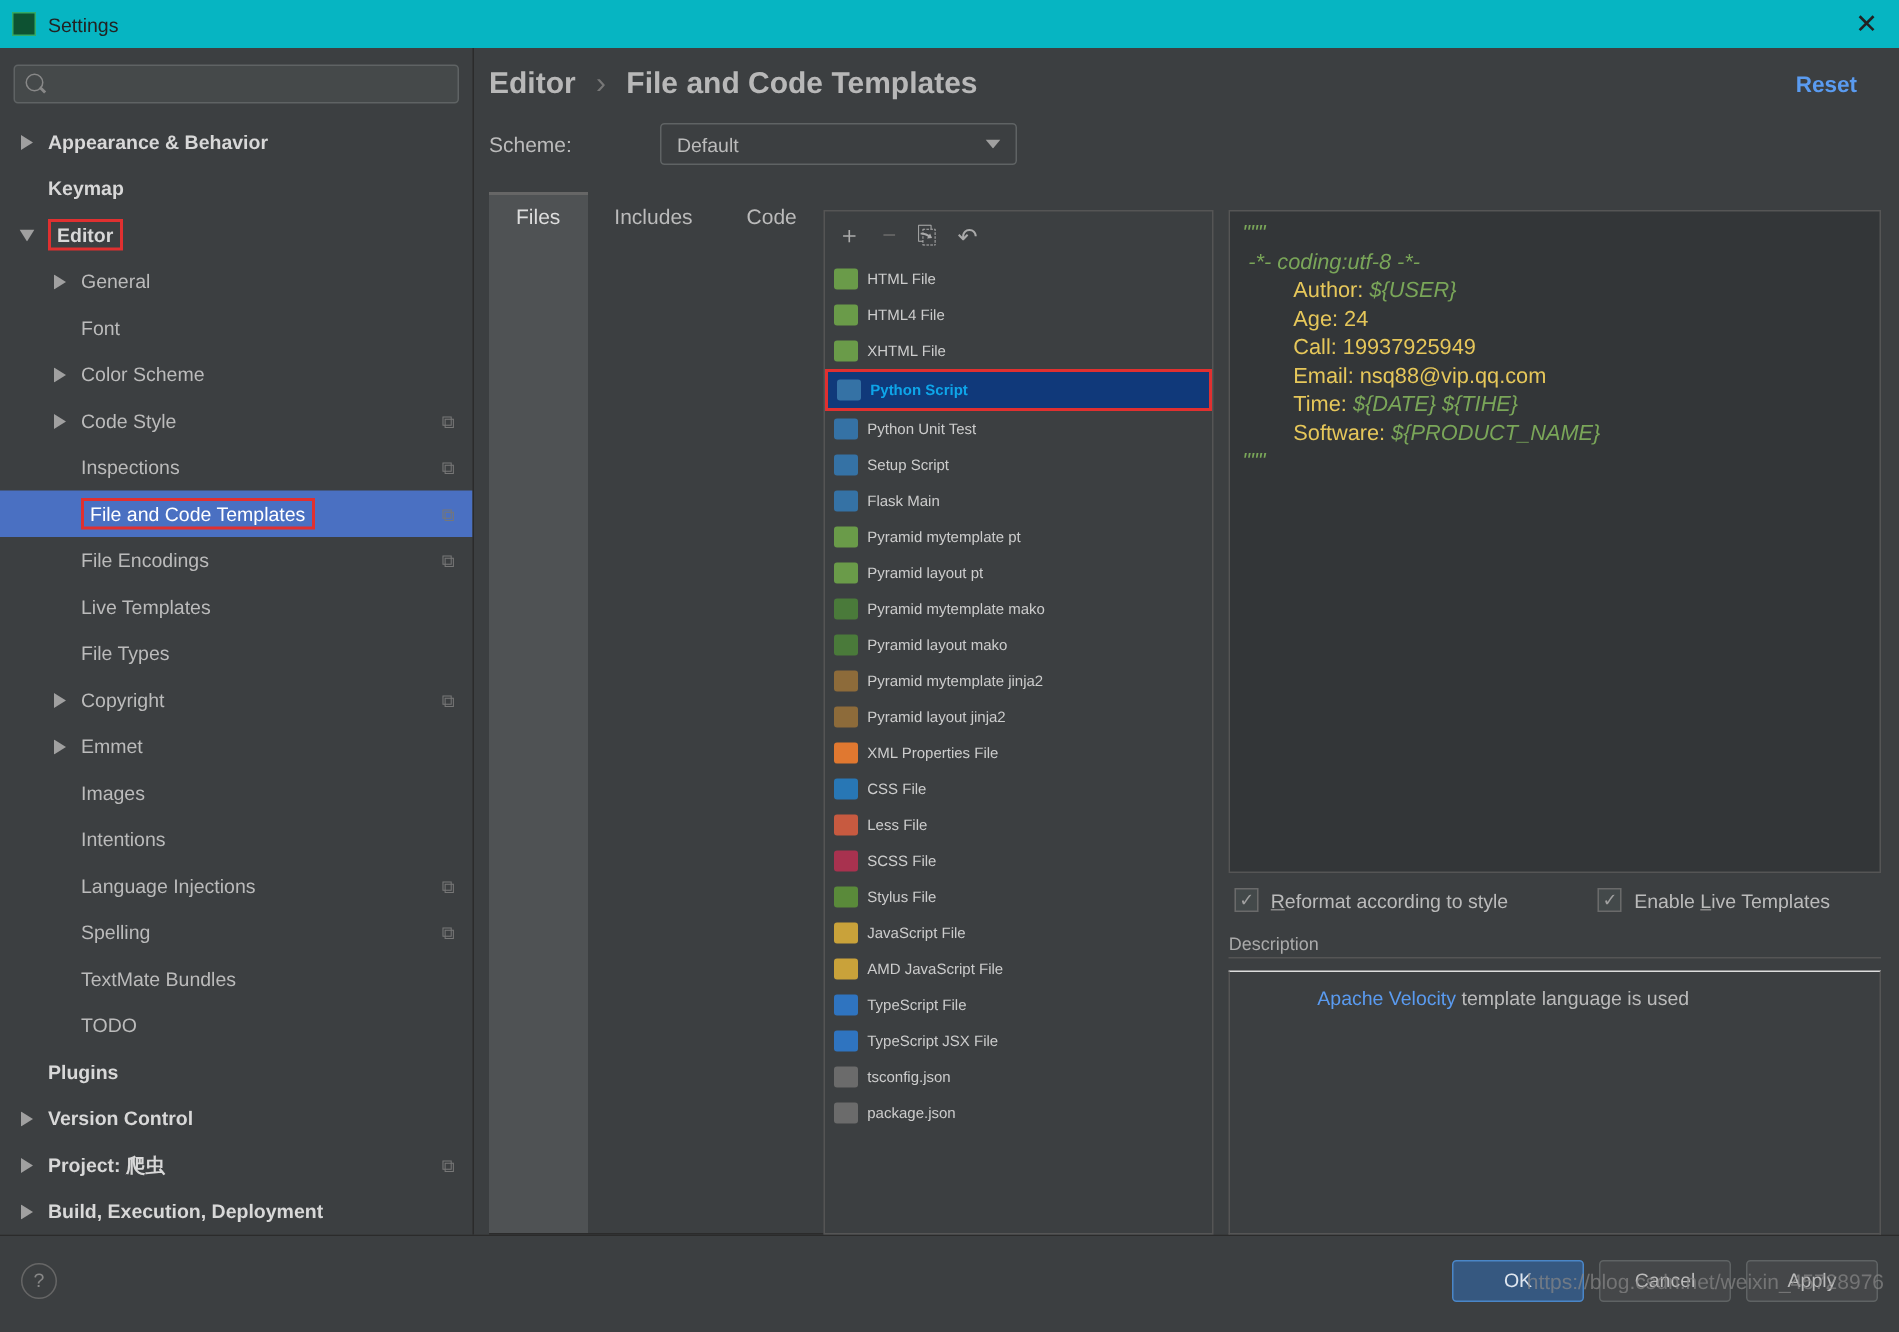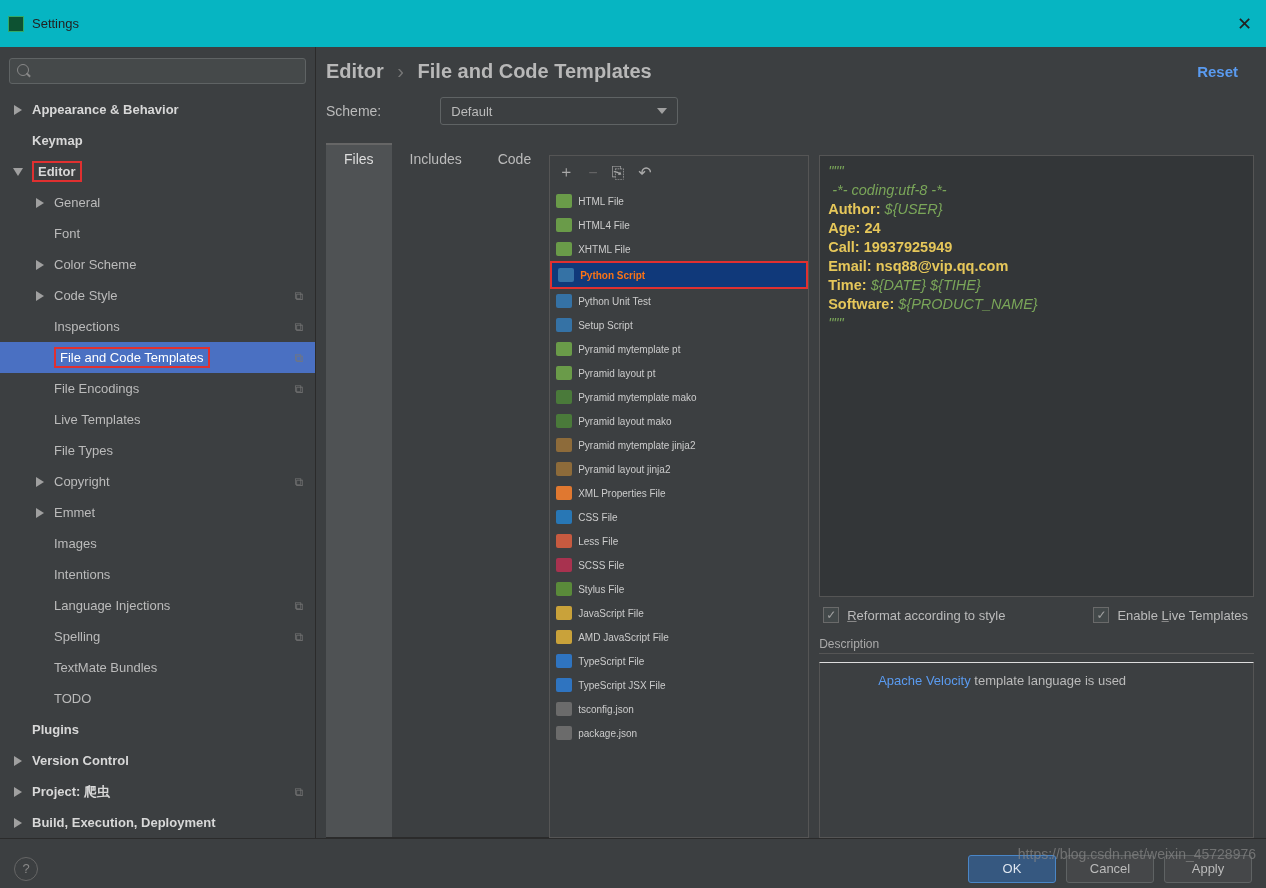--- a/index.html
+++ b/index.html
@@ -1,18 +1,18 @@
 <!DOCTYPE html>
 <html><head>
 <meta charset="utf-8">
 <style>
 * { margin: 0; padding: 0; box-sizing: border-box; font-family: "Segoe UI", Arial, sans-serif; }
 body { background: #3c3f41; color: #bbbbbb; width: 1266px; height: 888px; overflow: hidden; font-size: 13px; }
 
-.titlebar { height: 47px; background: #06b5c2; display: flex; align-items: center; padding: 0 8px; }
+.titlebar { height: 32px; background: #06b5c2; display: flex; align-items: center; padding: 0 8px; }
 .titlebar .app-icon { width: 16px; height: 16px; background: #0d5232; border: 1px solid #3a6; margin-right: 8px; }
 .titlebar .title { color: #222; font-size: 13px; flex: 1; }
 .titlebar .close { color: #222; font-size: 18px; cursor: pointer; padding: 0 6px; }
 
 .body-wrap { display: flex; height: 791px; }
 
 .sidebar { width: 316px; background: #3c3f41; border-right: 1px solid #2b2b2b; display: flex; flex-direction: column; }
 .search-box { margin: 11px 9px 6px 9px; }
 .search-box input { width: 100%; height: 26px; background: #45494a; border: 1px solid #5f6364; border-radius: 3px; padding: 0 6px 0 26px; color: #bbb; font-size: 13px; }
 .search-icon { position: relative; }
@@ -47,31 +47,31 @@
 .tab { padding: 6px 18px; color: #bbb; cursor: pointer; font-size: 14px; border-top:2px solid transparent;}
 .tab.active { background: #4f5254; color: #ddd; border-top: 2px solid #666;}
 
 .split { display: flex; flex: 1; gap: 10px; min-height: 0; margin-top: 12px; }
 
 .template-panel { width: 260px; display: flex; flex-direction: column; border: 1px solid #555; background:#3c3f41; }
 .template-toolbar { display: flex; align-items: center; padding: 6px 8px; gap: 14px; }
 .template-toolbar span { color: #aaa; cursor: pointer; font-size: 16px; }
 .template-list { flex: 1; overflow-y: auto; }
 .template-item { display: flex; align-items: center; height: 24px; padding-left: 6px; cursor: pointer; gap: 6px; font-size: 10px; color: #ccc;}
-.template-item.selected { background: #10397a; color: #f97316; }
+.template-item.selected { background: #10397a; color: #0ea5e9; }
 .template-item.selected .tmpl-label { font-weight: bold; }
 .template-item .file-icon { width: 16px; height: 14px; border-radius: 2px; display: inline-block; flex-shrink: 0; }
 
 .right-col { flex: 1; display: flex; flex-direction: column; min-width: 0; }
 .code-area { flex: 1; background: #333638; border: 1px solid #555; padding: 6px 8px; font-family: "Consolas", monospace; font-size: 14.5px; line-height: 19px; overflow: auto; white-space: pre; }
-.code-area .y { color: #e6c75a; font-weight: bold; }
+.code-area .y { color: #e6c75a; font-weight: normal; margin-left: 34px; }
 .code-area .g { color: #7aa659; font-style: italic; }
 .code-area .gi { color: #7aa659; font-style: italic; }
 
-.checkbox-row { display: flex; align-items: center; padding: 10px 4px; gap: 88px; }
+.checkbox-row { display: flex; align-items: center; padding: 10px 4px; gap: 60px; }
 .checkbox-group { display: flex; align-items: center; gap: 8px; }
 .checkbox { width: 16px; height: 16px; border: 1px solid #6a6a6a; background: #43494a; display: flex; align-items: center; justify-content: center; cursor: pointer; }
 .checkbox.checked::after { content: "✓"; color: #a0a0a0; font-size: 12px; }
 .underline { text-decoration: underline; text-decoration-color: #888; }
 
 .desc-section { margin-top: 4px; }
 .desc-label { font-size: 12px; color: #aaa; border-bottom: 1px solid #555; display:block; padding-bottom:2px; margin-bottom:8px;}
 .desc-box { background: #3c3f41; border: 1px solid #555; padding: 10px; font-size: 13px; height: 176px; color: #bbb; border-top-color:#ddd;}
 .desc-box .link { color: #5a9bf0; margin-left: 48px; }
 
@@ -302,20 +302,24 @@
                   <span class="tmpl-label">Python Script</span>
                 </div>
               </div>
               <div class="template-item">
                 <span class="file-icon" style="background: rgb(53, 114, 165);"></span>
                 <span class="tmpl-label">Python Unit Test</span>
               </div>
               <div class="template-item">
                 <span class="file-icon" style="background: rgb(53, 114, 165);"></span>
                 <span class="tmpl-label">Setup Script</span>
+              </div>
+              <div class="template-item">
+                <span class="file-icon" style="background: rgb(53, 114, 165);"></span>
+                <span class="tmpl-label">Flask Main</span>
               </div>
               <div class="template-item">
                 <span class="file-icon" style="background: rgb(106, 155, 73);"></span>
                 <span class="tmpl-label">Pyramid mytemplate pt</span>
               </div>
               <div class="template-item">
                 <span class="file-icon" style="background: rgb(106, 155, 73);"></span>
                 <span class="tmpl-label">Pyramid layout pt</span>
               </div>
               <div class="template-item">

